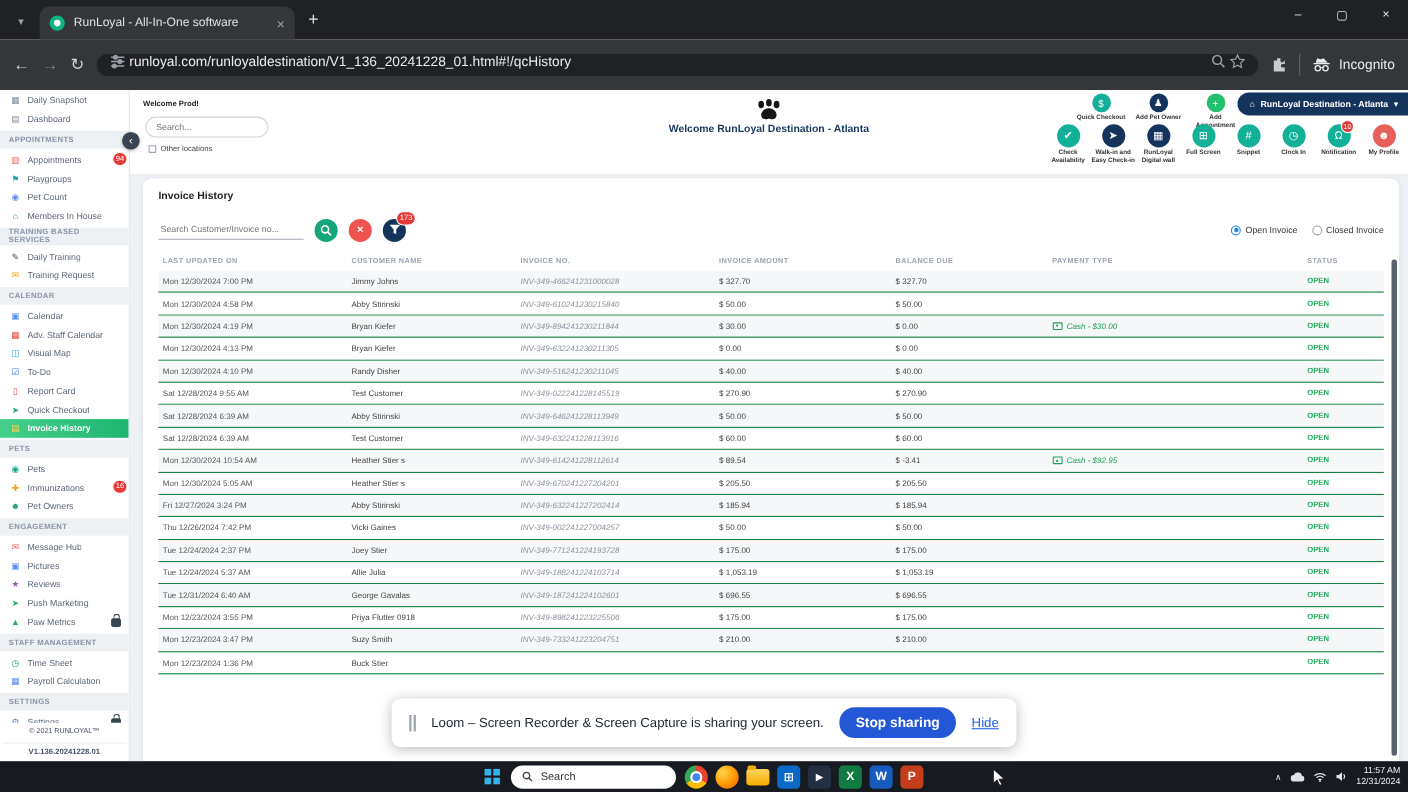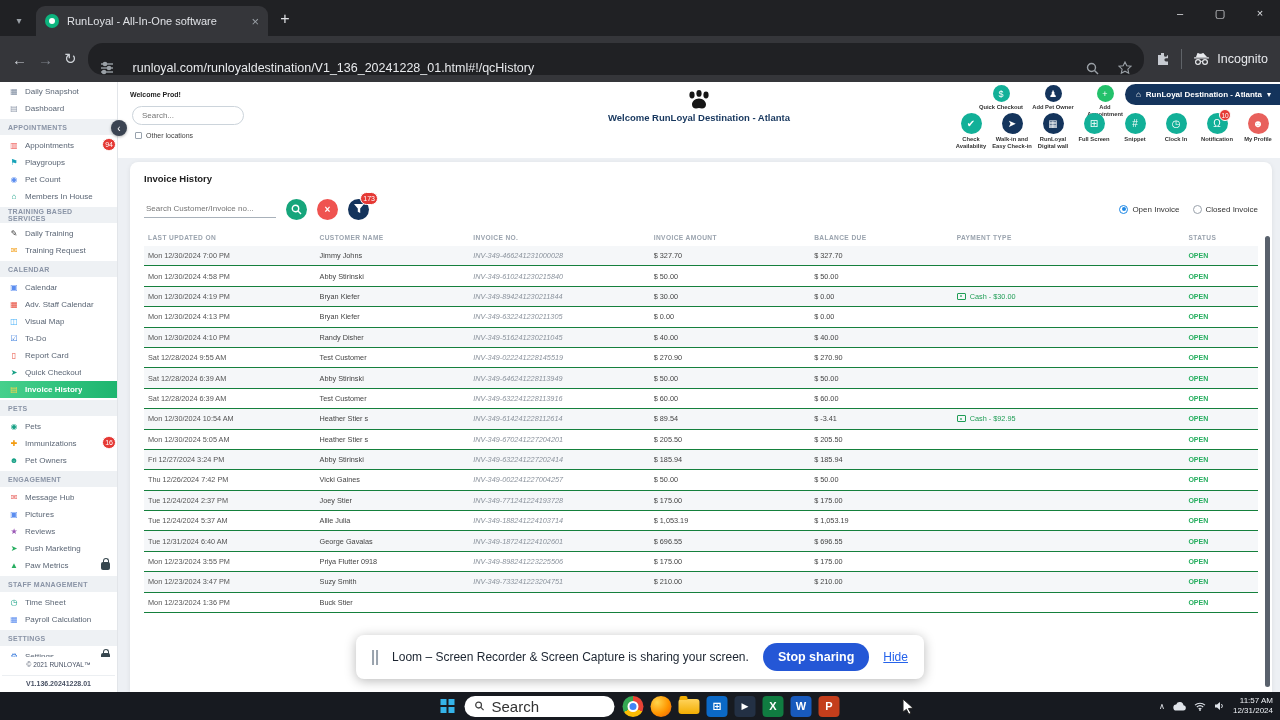--- a/index.html
+++ b/index.html
@@ -14,21 +14,21 @@
   .favicon::after { content:''; position:absolute; inset:4px; background:#fff; border-radius:50%; }
   .tab-title { color:#dfe1e5; font-size:11px; white-space:nowrap; overflow:hidden; flex:1; }
   .tab-close { color:#9aa0a6; font-size:13px; }
   .newtab { width:26px; height:26px; color:#dfe1e5; font-size:16px; display:flex; align-items:center; justify-content:center; margin:0 0 4px 4px; }
   .win-controls { margin-left:auto; display:flex; align-self:flex-start; }
   .win-controls span { width:40px; height:26px; display:flex; align-items:center; justify-content:center; color:#dfe1e5; font-size:11px; }
 
   .toolbar { position:absolute; top:36px; left:0; right:0; height:46px; background:#35363a; display:flex; align-items:center; gap:11px; padding:0 12px; }
   .nav-btn { color:#cdd1d6; font-size:15px; }
   .nav-btn.dim { color:#7d828a; }
-  .urlbar { flex:1; height:32px; background:#202124; border-radius:15px; display:flex; align-items:flex-end; gap:19px; padding:0 12px; }
+  .urlbar { flex:1; height:20px; background:#202124; border-radius:15px; display:flex; align-items:flex-start; gap:4px; padding:0 12px; }
   .url { flex:1; font-size:12.5px; color:#e8eaed; white-space:nowrap; overflow:hidden; }
   .divider { width:1px; height:20px; background:#5f6368; }
   .incog { display:flex; align-items:center; gap:7px; color:#e8eaed; font-size:12.5px; }
   .update-pill { height:30px; border-radius:15px; background:var(--update-blue,#2b6be4); color:#fff; display:flex; align-items:center; gap:9px; padding:0 10px 0 14px; font-size:12.5px; font-weight:bold; }
   .kebab { font-size:13px; font-weight:normal; }
 
   
   .page { position:absolute; top:82px; bottom:28px; left:0; right:0; background:#edf0f4; display:flex; }
 
   
@@ -85,39 +85,39 @@
   .radio.sel::after { content:''; position:absolute; inset:1.5px; background:#1e88e5; border-radius:50%; }
 
   .grid7 { display:grid; grid-template-columns:15.4% 13.8% 16.2% 14.4% 12.8% 20.8% 6.6%; }
   .thead { padding:6px 0 5px; font-size:6.6px; font-weight:bold; color:#9aa3ae; letter-spacing:.4px; margin-top:3px; }
   .thead span { padding-left:4px; }
   .trow { align-items:center; height:20.4px; font-size:7.3px; border-bottom:1px solid #15803d; }
   .trow:nth-child(odd) { background:#f5f7f9; }
   .cell { padding-left:4px; white-space:nowrap; overflow:hidden; }
   .c-updated { color:#555; } .c-customer { color:#444; } .c-invoice { color:#8a929c;font-style:italic; }
   .c-amount, .c-balance { color:#444; }
-  .c-payment { color:#1f9d55; display:flex; gap:4px; align-items:center; }
+  .c-payment { color:#1f9d55; display:flex; gap:4px; align-items:center;font-style:italic; }
   .c-status { color:var(--status-green,#27ae60); font-weight:bold; font-size:7px; }
   .pay-ic { width:9px; height:7px; border:1px solid #1f9d55; border-radius:1px; position:relative; flex:none; }
   .pay-ic::after { content:''; position:absolute; inset:1.5px 2.5px; border:1px solid #1f9d55; border-radius:50%; }
   .tbl-scrollbar { position:absolute; right:2px; top:74px; bottom:5px; width:5px; background:#59616c; border-radius:3px; }
 
   
   .loom { position:absolute; left:50%; transform:translateX(-50%); bottom:41px; display:flex; align-items:center; gap:14px; background:#fff; border-radius:8px; box-shadow:0 2px 12px rgba(0,0,0,.28); padding:8px 16px; z-index:20; white-space:nowrap; }
   .grip { width:6px; height:15px; border-left:2px solid #9aa3ad; border-right:2px solid #9aa3ad; }
   .loom-msg { font-size:12px; color:#1b2430; }
   .loom-stop { background:#2457d6; color:#fff; font-weight:bold; font-size:12.5px; border-radius:17px; padding:7px 15px; }
   .loom-hide { color:var(--link-blue,#2563eb); font-size:12px; text-decoration:underline; }
 
   
   .taskbar { position:absolute; bottom:0; left:0; right:0; height:28px; background:#171a20; z-index:30; }
   .tb-center { position:absolute; left:50%; top:0; bottom:0; transform:translateX(-50%); display:flex; align-items:center; gap:8px; }
   .ic-start { position:relative; width:14px; height:14px; margin-right:2px; }
   .ic-start::before { content:''; position:absolute; width:6px; height:6px; background:#35b3e8; box-shadow:8px 0 #35b3e8, 0 8px #35b3e8, 8px 8px #35b3e8; }
-  .tb-search { width:150px; height:21px; border-radius:11px; background:#fff; display:flex; align-items:center; gap:7px; padding:0 10px; font-size:15px; color:#333; }
+  .tb-search { width:150px; height:21px; border-radius:11px; background:#fff; display:flex; align-items:center; gap:7px; padding:0 10px; font-size:10px; color:#333; }
   .app-ic { width:21px; height:21px; border-radius:4px; display:flex; align-items:center; justify-content:center; color:#fff; font-size:11px; font-weight:bold; }
   .ic-chrome { border-radius:50%; background:conic-gradient(#ea4335 0 33%, #fbbc05 0 66%, #34a853 0 100%); position:relative; }
   .ic-chrome::after { content:''; position:absolute; inset:5px; background:#4285f4; border:2px solid #fff; border-radius:50%; }
   .ic-firefox { border-radius:50%; background:radial-gradient(circle at 32% 30%, #ffd54a, #ff9500 55%, #e8590c); }
   .ic-file-explorer { background:linear-gradient(#ffd35c,#f2ae02); border-radius:3px; height:15px; align-self:center; position:relative; }
   .ic-file-explorer::before { content:''; position:absolute; top:-3px; left:1px; width:8px; height:4px; background:#f2ae02; border-radius:2px 2px 0 0; }
   .ic-store { background:#0b69c7; }
   .ic-media-player { background:#233044; font-size:9px; }
   .ic-excel { background:#107c41; }
   .ic-word { background:#185abd; }

